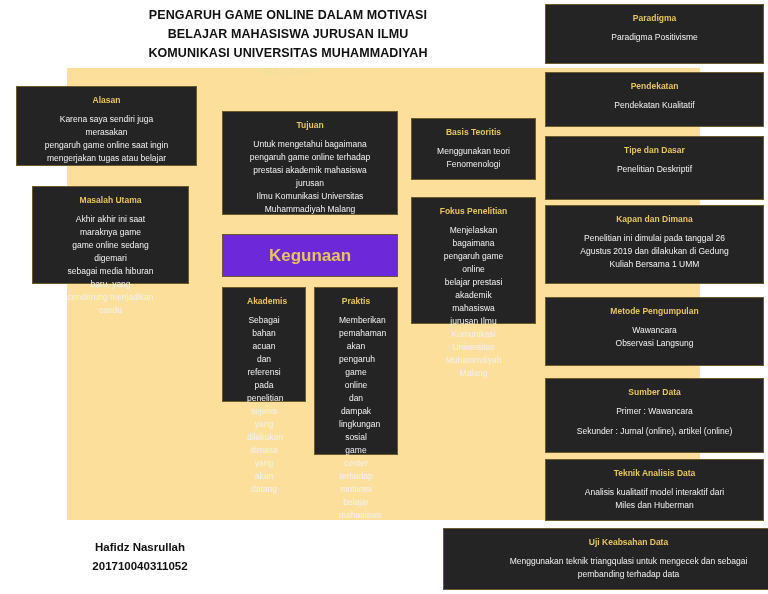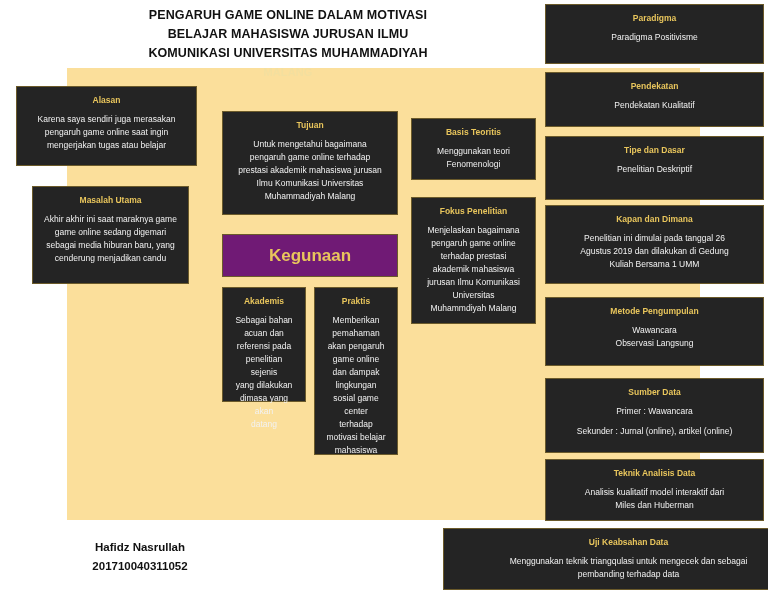--- a/index.html
+++ b/index.html
@@ -42,21 +42,21 @@
   .title-line4 {
     color: #f3df9f;
     font-size: 11px;
   }
   
   .card {
     position: absolute;
     background: #242424;
     border: 1px solid #6b5a2a;
     box-sizing: border-box;
-    padding: 6px 10px;
+    padding: 6px 24px;
     text-align: center;
     color: #ffffff;
   }
   .card .card-title {
     color: #e8c55c;
     font-size: 8.5px;
     font-weight: bold;
     margin: 2px 0 7px 0;
     line-height: 11px;
   }
@@ -64,21 +64,21 @@
     color: #f2f2f2;
     font-size: 8.5px;
     line-height: 13px;
     font-weight: normal;
   }
   .card .card-body .ln { display: block; }
 
   
   .heading-card {
     position: absolute;
-    background: #701a75;
+    background: #6d28d9;
     border: 1px solid #6b5a2a;
     box-sizing: border-box;
     display: flex;
     align-items: center;
     justify-content: center;
     color: #e8c55c;
     font-size: 17px;
     font-weight: bold;
   }
 
@@ -179,21 +179,21 @@
       <span class="ln">Menggunakan teori</span>
       <span class="ln">Fenomenologi</span>
     </div>
   </div>
 
   <div class="card" style="left:411px; top:197px; width:125px; height:127px;">
     <div class="card-title">Fokus Penelitian</div>
     <div class="card-body">
       <span class="ln">Menjelaskan bagaimana</span>
       <span class="ln">pengaruh game online</span>
-      <span class="ln">terhadap prestasi</span>
+      <span class="ln">belajar prestasi</span>
       <span class="ln">akademik mahasiswa</span>
       <span class="ln">jurusan Ilmu Komunikasi</span>
       <span class="ln">Universitas</span>
       <span class="ln">Muhammdiyah Malang</span>
     </div>
   </div>
 
   <div class="card" style="left:545px; top:4px; width:219px; height:60px;">
     <div class="card-title">Paradigma</div>
     <div class="card-body">

